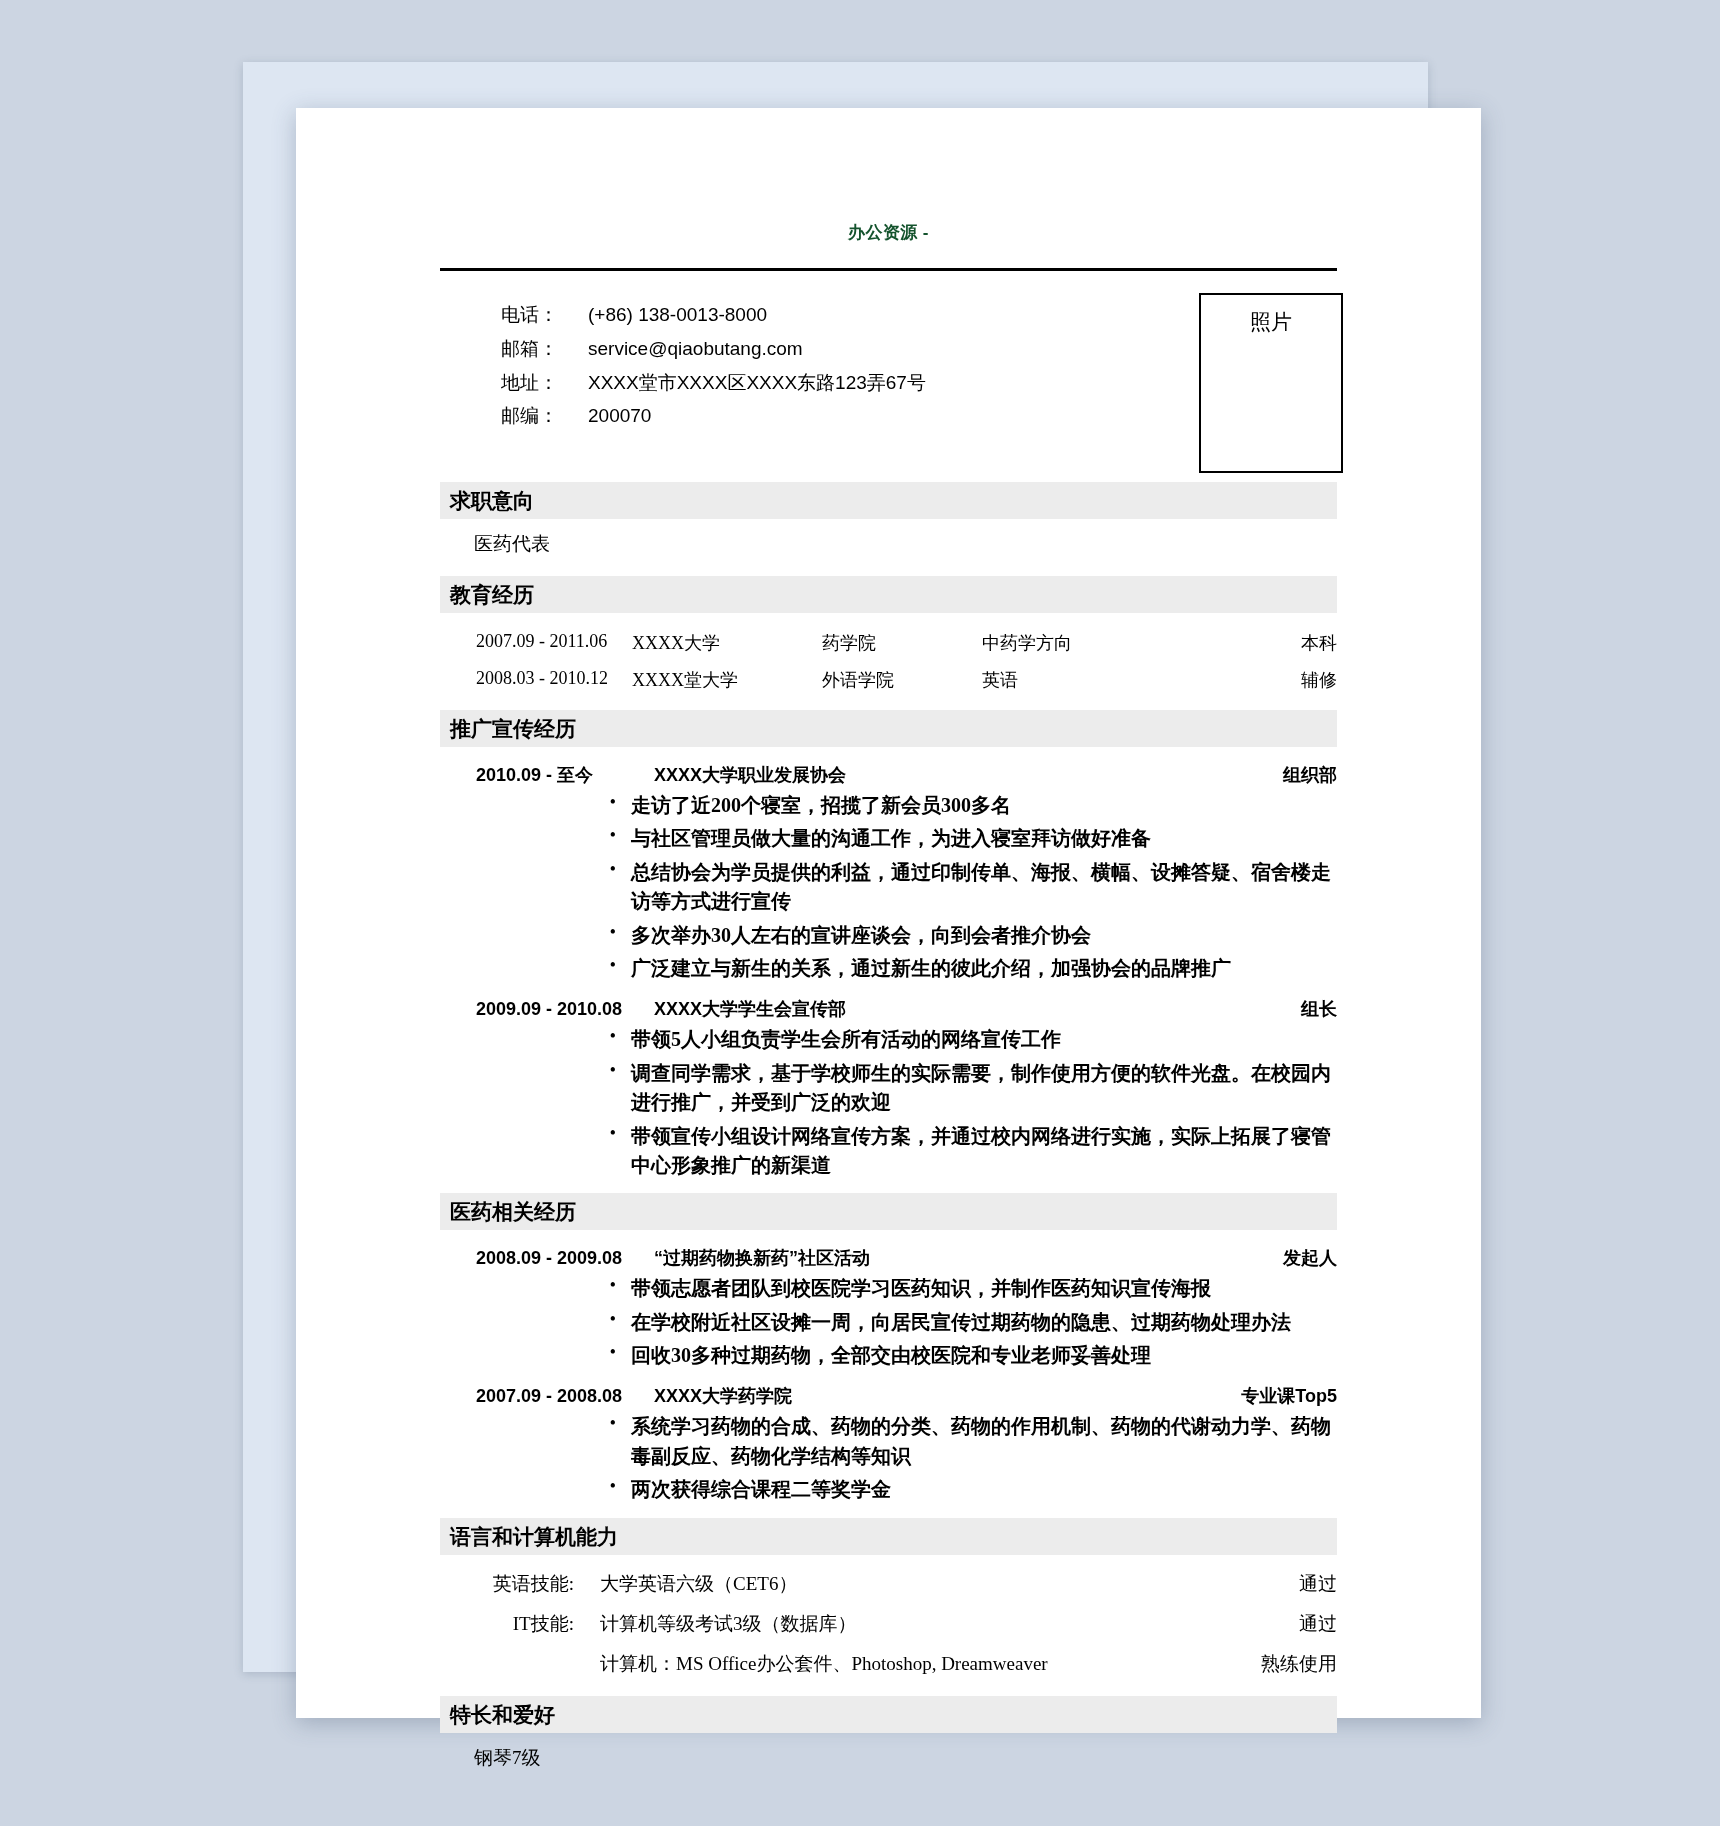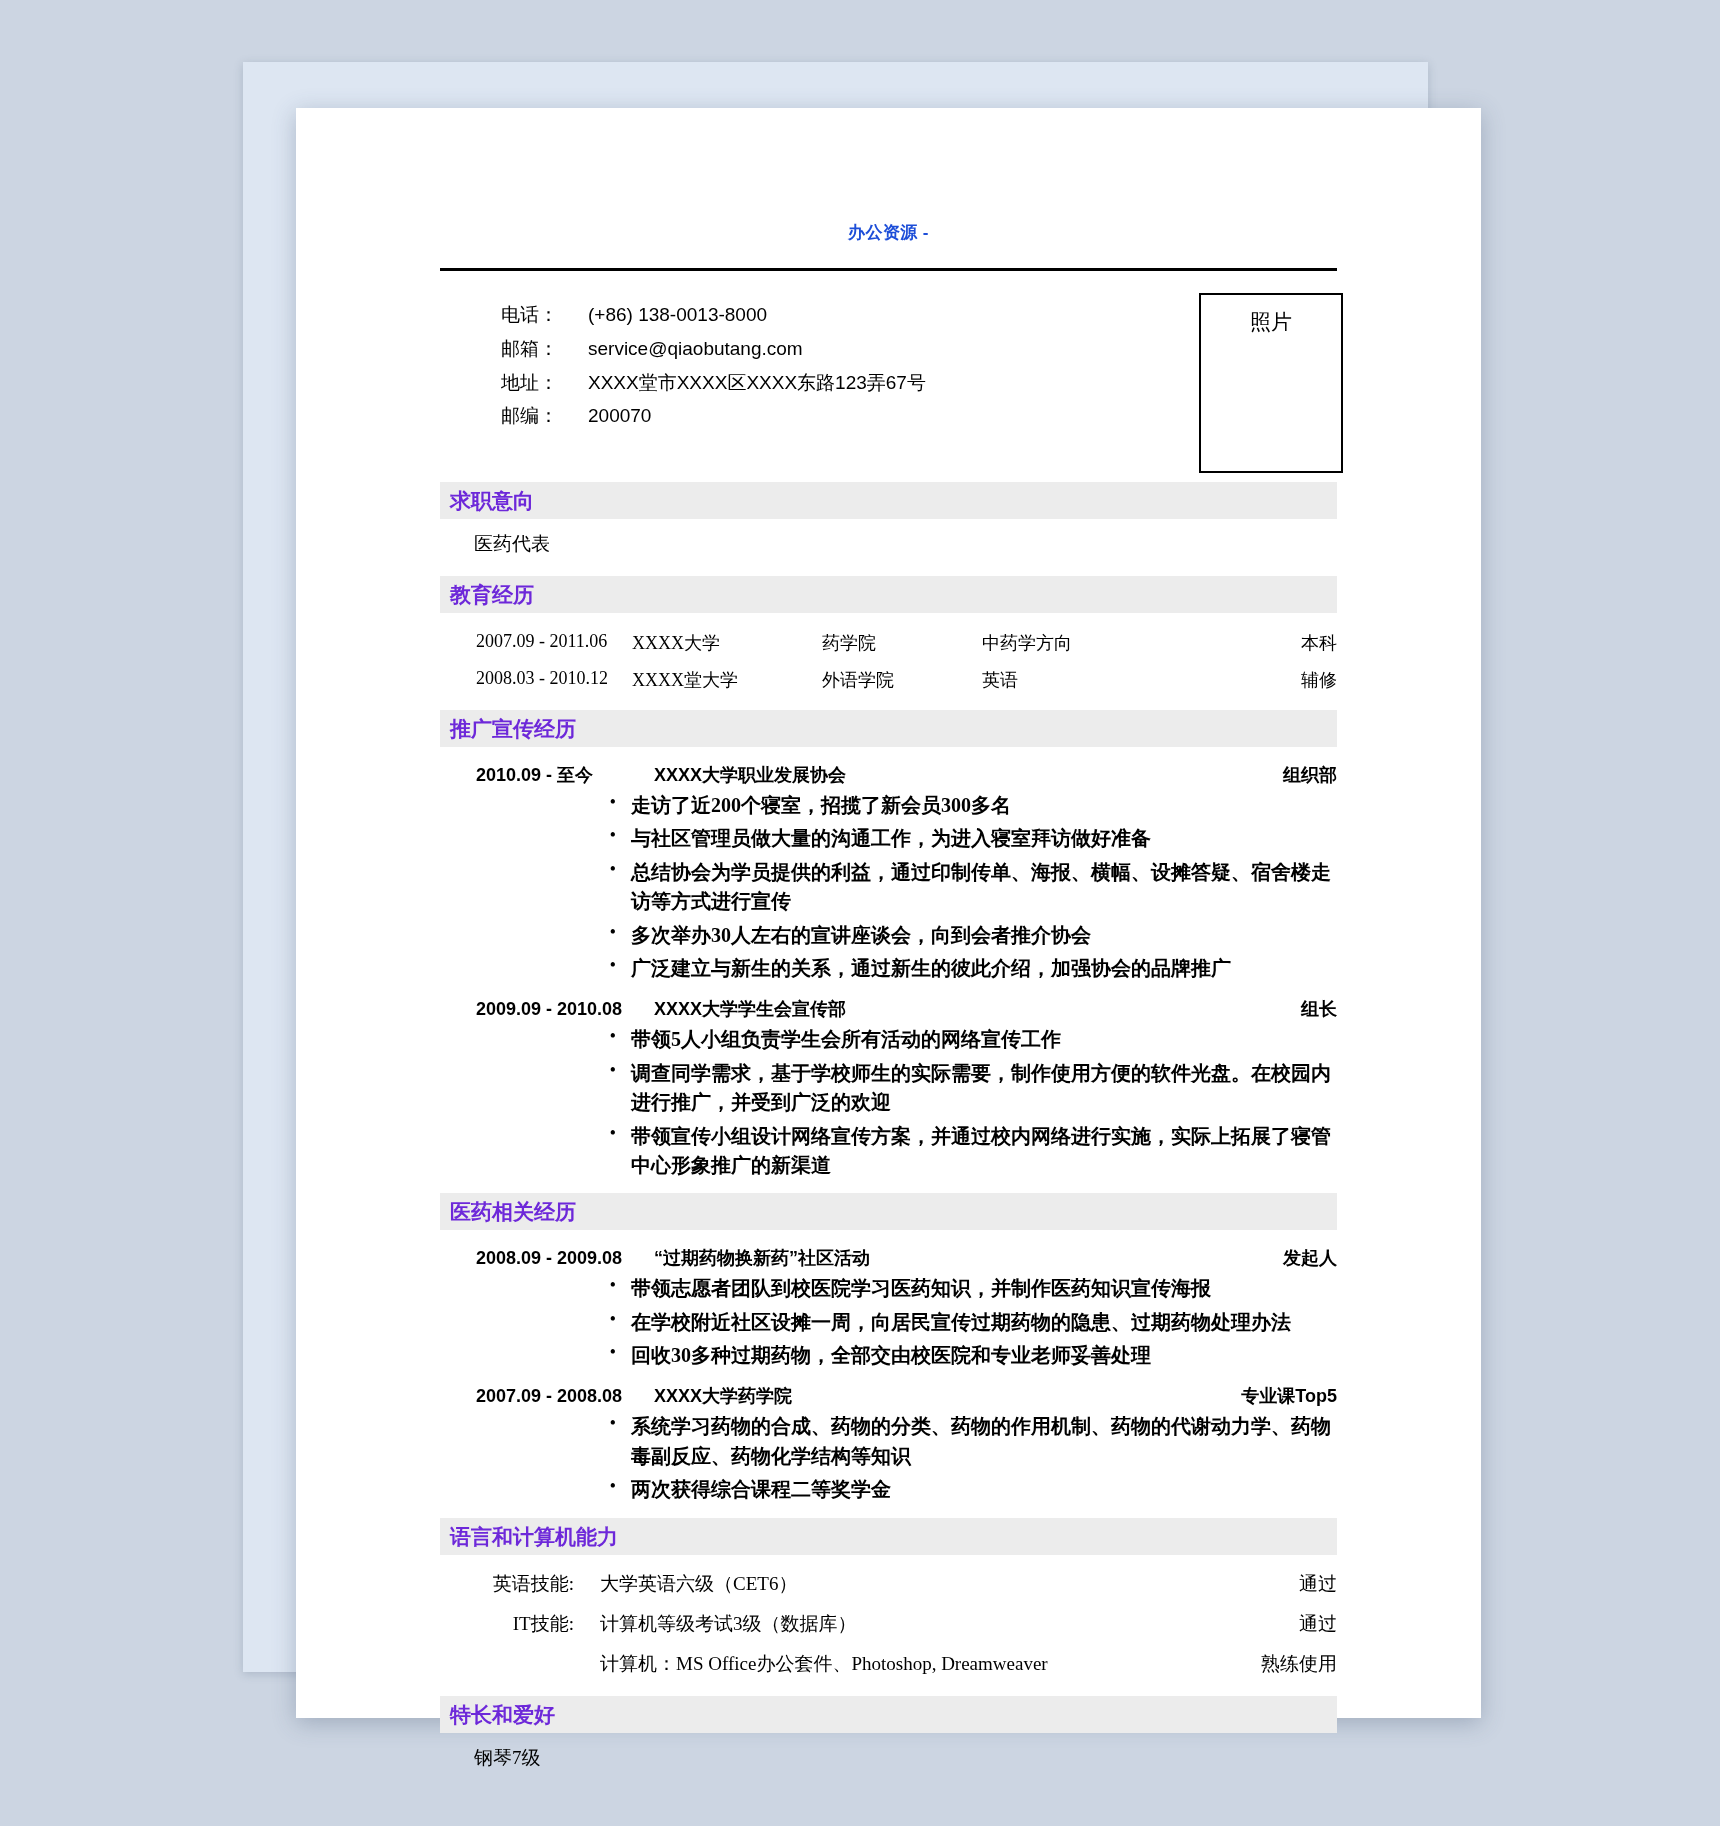--- a/index.html
+++ b/index.html
@@ -48,21 +48,21 @@
     height: 100%;
   }
 
   
   .watermark {
     position: absolute;
     top: 113px;
     left: 0;
     width: 100%;
     text-align: center;
-    color: #1d4ed8;
+    color: #14532d;
     font-size: 17px;
     font-weight: bold;
     letter-spacing: 0.4px;
   }
 
   
   .content {
     position: absolute;
     left: 144px;
     top: 160px;
@@ -130,21 +130,21 @@
   }
 
   
   .section-band {
     background: #ececec;
     height: 37px;
     line-height: 37px;
     padding-left: 10px;
     font-size: 21px;
     font-weight: bold;
-    color: #6d28d9;
+    color: #000000;
     font-family: "Liberation Sans", "DejaVu Sans", sans-serif;
     margin-top: 3px;
   }
 
   .section-body {
     padding: 6px 0 6px 0;
   }
 
   .simple-line {
     font-size: 19px;

